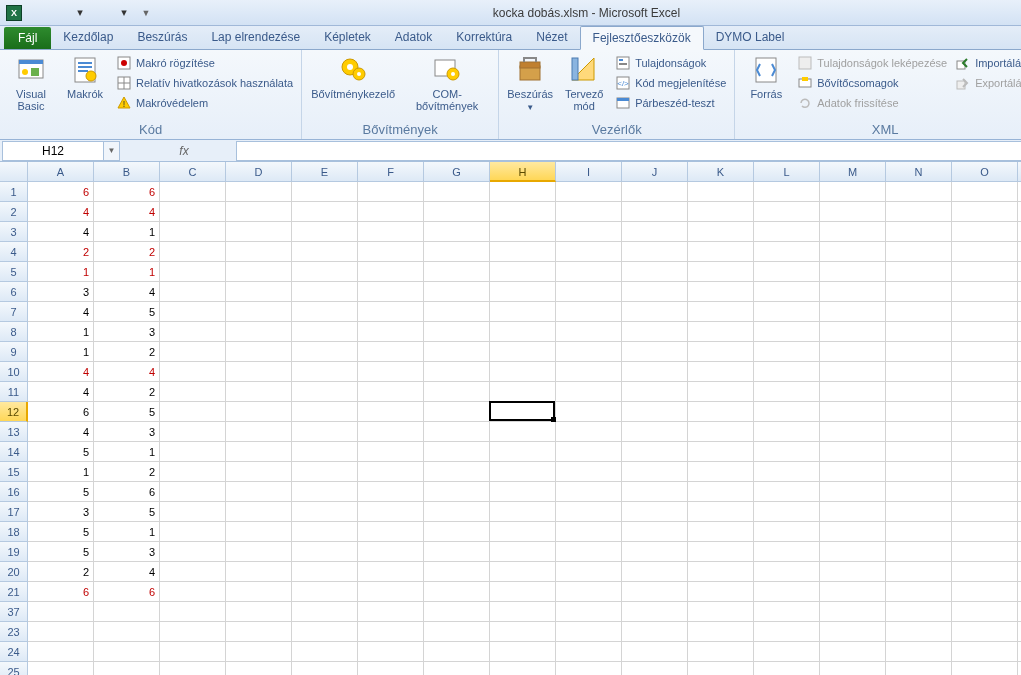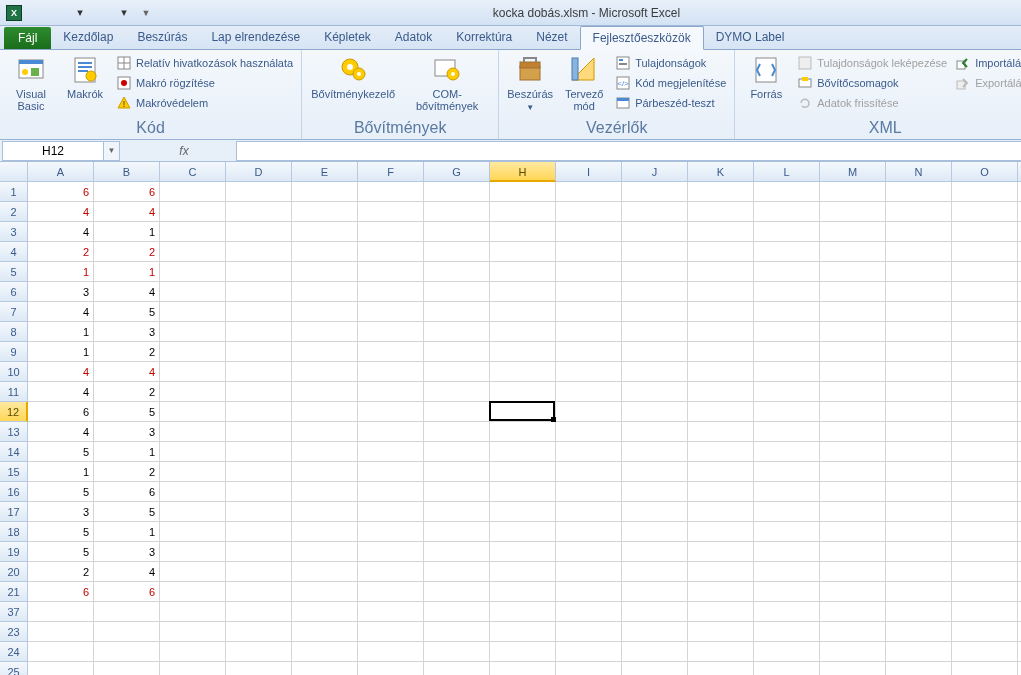--- a/index.html
+++ b/index.html
@@ -15,21 +15,21 @@
   
   .tabs { height: 24px; background: linear-gradient(#e4edf8, #d6e4f4); display: flex; align-items: flex-end; padding-left: 0; border-bottom: 1px solid #8ba8cc; }
   .file-tab { background: linear-gradient(#2e8b2e, #1a6e1a); color: #fff; padding: 4px 14px; font-size: 12px; border-radius: 2px 2px 0 0; margin-left: 4px; cursor: pointer; }
   .tab { padding: 4px 12px; font-size: 12px; color: #3a5a8a; cursor: pointer; }
   .tab.active { background: #f5f8fc; border: 1px solid #8ba8cc; border-bottom: 1px solid #f5f8fc; border-radius: 2px 2px 0 0; margin-bottom: -1px; color: #3a5a8a; }
 
   
   .ribbon { height: 90px; background: linear-gradient(#f4f8fc, #e7eff9); display: flex; border-bottom: 1px solid #97b3d6; }
   .ribbon-group { border-right: 1px solid #c5d5e8; padding: 2px 6px 0 6px; display: flex; flex-direction: column; }
   .ribbon-group-body { flex: 1; display: flex; align-items: flex-start; gap: 4px; }
-  .ribbon-group-label { text-align: center; font-size: 16px; color: #5a7aa0; padding: 1px 0 2px 0; }
+  .ribbon-group-label { text-align: center; font-size: 13px; color: #5a7aa0; padding: 1px 0 2px 0; }
   .big-btn { display: flex; flex-direction: column; align-items: center; justify-content: center; width: 50px; padding: 2px; cursor: pointer; }
   .big-btn .icon-slot { width: 32px; height: 32px; display: flex; align-items: center; justify-content: center; }
   .big-btn .lbl { font-size: 11px; color: #3a5a8a; text-align: center; line-height: 12px; margin-top: 2px; }
   .small-stack { display: flex; flex-direction: column; gap: 2px; padding-top: 2px; }
   .small-btn { display: flex; align-items: center; gap: 4px; padding: 1px 2px; cursor: pointer; font-size: 11px; color: #3a5a8a; white-space: nowrap; }
   .small-btn.disabled { color: #a0a0a0; cursor: default; }
   .small-icon { width: 16px; height: 16px; display: flex; align-items: center; justify-content: center; }
 
   
   .formula-bar { height: 22px; background: #e7eff9; border-bottom: 1px solid #a8c0dc; display: flex; align-items: center; }
@@ -135,34 +135,34 @@
               <circle cx="22" cy="22" r="5" fill="#ffcc00" stroke="#cc9900"></circle>
             </svg>
           </div>
         <div class="lbl">Makrók</div>
       </div>
       <div class="small-stack">
         <div class="small-btn">
             <span class="small-icon">
               <svg width="16" height="16">
                 <rect x="2" y="2" width="12" height="12" fill="#fff" stroke="#888"></rect>
+                <circle cx="8" cy="8" r="3" fill="#c00"></circle>
+              </svg>
+            </span>
+            <span>Makró rögzítése</span>
+          </div>
+        <div class="small-btn">
+            <span class="small-icon">
+              <svg width="16" height="16">
+                <rect x="2" y="2" width="12" height="12" fill="#fff" stroke="#888"></rect>
                 <line x1="2" y1="8" x2="14" y2="8" stroke="#888"></line>
                 <line x1="8" y1="2" x2="8" y2="14" stroke="#888"></line>
               </svg>
             </span>
             <span>Relatív hivatkozások használata</span>
-          </div>
-        <div class="small-btn">
-            <span class="small-icon">
-              <svg width="16" height="16">
-                <rect x="2" y="2" width="12" height="12" fill="#fff" stroke="#888"></rect>
-                <circle cx="8" cy="8" r="3" fill="#c00"></circle>
-              </svg>
-            </span>
-            <span>Makró rögzítése</span>
           </div>
         <div class="small-btn">
             <span class="small-icon">
               <svg width="16" height="16">
                 <path d="M8 2 L14 13 L2 13 Z" fill="#ffcc00" stroke="#cc9900"></path>
                 <text x="8" y="12" text-anchor="middle" font-size="9" fill="#333">!</text>
               </svg>
             </span>
             <span>Makróvédelem</span>
           </div>

